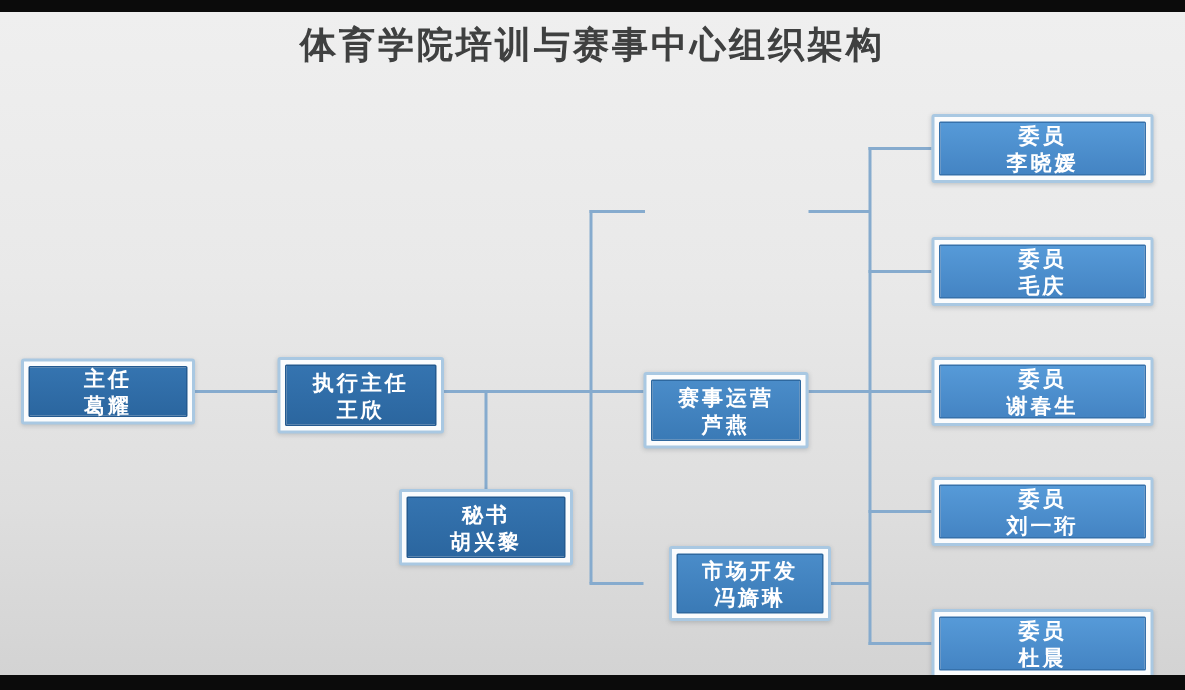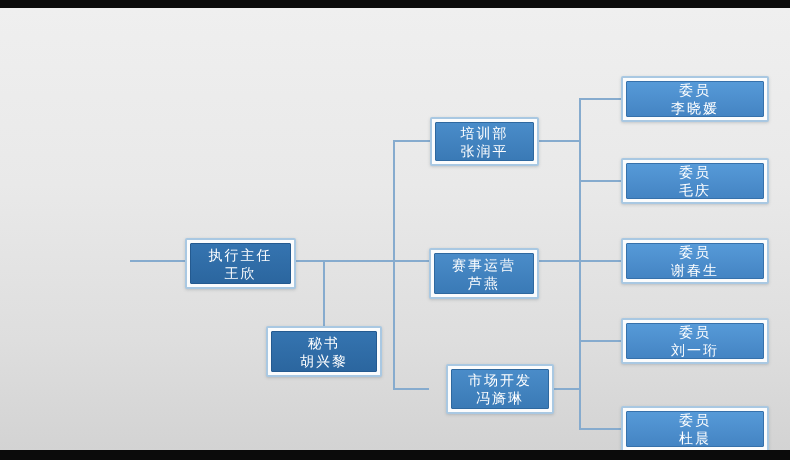--- a/index.html
+++ b/index.html
@@ -13,71 +13,72 @@
   #chart-title{position:absolute;left:0;top:6px;width:790px;text-align:center;
          font-size:24px;font-weight:bold;color:#3f4040;letter-spacing:2px;}
   
   .node{position:absolute;background:#fbfcfd;border:2px solid #a9c8e2;border-radius:2px;
         padding:3px;box-sizing:border-box;box-shadow:0 1px 3px rgba(80,90,100,0.25);}
   .node-inner{width:100%;height:100%;display:flex;flex-direction:column;align-items:center;
         justify-content:center;border-radius:1px;box-sizing:border-box;}
   .lvl-dark .node-inner{background:linear-gradient(180deg,#3574b0 0%,#2b669f 100%);border:1px solid #245a90;}
   .lvl-mid  .node-inner{background:linear-gradient(180deg,#4a8cc9 0%,#3a7ab6 100%);border:1px solid #2e689f;}
   .lvl-light .node-inner{background:linear-gradient(180deg,#569ad8 0%,#4484c3 100%);border:1px solid #3671ab;}
-  .node-role,.node-name{color:#ffffff;font-weight:normal;font-size:14px;line-height:18px;
+  .node-role,.node-name{color:#ffffff;font-weight:bold;font-size:14px;line-height:18px;
         letter-spacing:2px;text-align:center;white-space:nowrap;}
   
   .conn{position:absolute;background:#86abce;}
   .conn.h{height:2px;}
   .conn.v{width:2px;}
 </style>
 </head>
 <body>
 
 <div id="frame">
   <div id="stage">
 
+    <div id="chart-title">体育学院培训与赛事中心组织架构</div>
 
     <div class="conn h" style="left:130px;top:252px;width:55px;"></div>
     <div class="conn h" style="left:296px;top:252px;width:133px;"></div>
     <div class="conn v" style="left:323px;top:252px;height:66px;"></div>
     <div class="conn v" style="left:393px;top:132px;height:249px;"></div>
     <div class="conn h" style="left:393px;top:132px;width:37px;"></div>
     <div class="conn h" style="left:393px;top:380px;width:36px;"></div>
     <div class="conn h" style="left:539px;top:132px;width:41px;"></div>
     <div class="conn h" style="left:539px;top:252px;width:41px;"></div>
     <div class="conn h" style="left:537px;top:380px;width:43px;"></div>
     <div class="conn v" style="left:579px;top:90px;height:332px;"></div>
     <div class="conn h" style="left:579px;top:90px;width:42px;"></div>
     <div class="conn h" style="left:579px;top:172px;width:42px;"></div>
     <div class="conn h" style="left:579px;top:252px;width:42px;"></div>
     <div class="conn h" style="left:579px;top:332px;width:42px;"></div>
     <div class="conn h" style="left:579px;top:420px;width:42px;"></div>
 
+    <div class="node lvl-dark" style="left:14px;top:231px;width:116px;height:44px;">
+      <div class="node-inner">
+        <div class="node-role">主任</div>
+        <div class="node-name">葛耀</div>
+      </div>
+    </div>
 
     <div class="node lvl-dark" style="left:185px;top:230px;width:111px;height:51px;">
       <div class="node-inner">
         <div class="node-role">执行主任</div>
         <div class="node-name">王欣</div>
       </div>
     </div>
 
     <div class="node lvl-dark" style="left:266px;top:318px;width:116px;height:51px;">
       <div class="node-inner">
         <div class="node-role">秘书</div>
         <div class="node-name">胡兴黎</div>
       </div>
     </div>
 
-    <div class="node lvl-mid" style="left:430px;top:109px;width:109px;height:49px;">
-      <div class="node-inner">
-        <div class="node-role">培训部</div>
-        <div class="node-name">张润平</div>
-      </div>
-    </div>
     <div class="node lvl-mid" style="left:429px;top:240px;width:110px;height:51px;">
       <div class="node-inner">
         <div class="node-role">赛事运营</div>
         <div class="node-name">芦燕</div>
       </div>
     </div>
     <div class="node lvl-mid" style="left:429px;top:356px;width:108px;height:50px;margin-left:17px;">
       <div class="node-inner">
         <div class="node-role">市场开发</div>
         <div class="node-name">冯旖琳</div>

